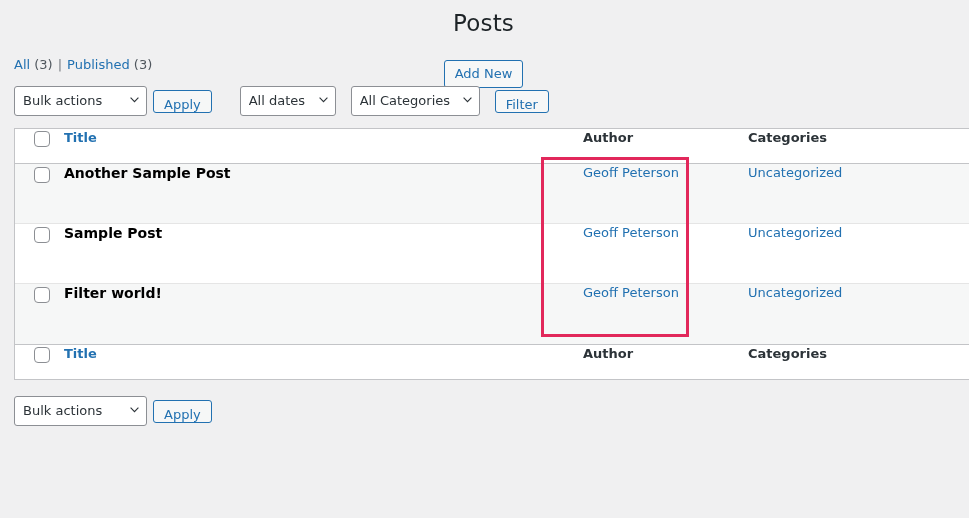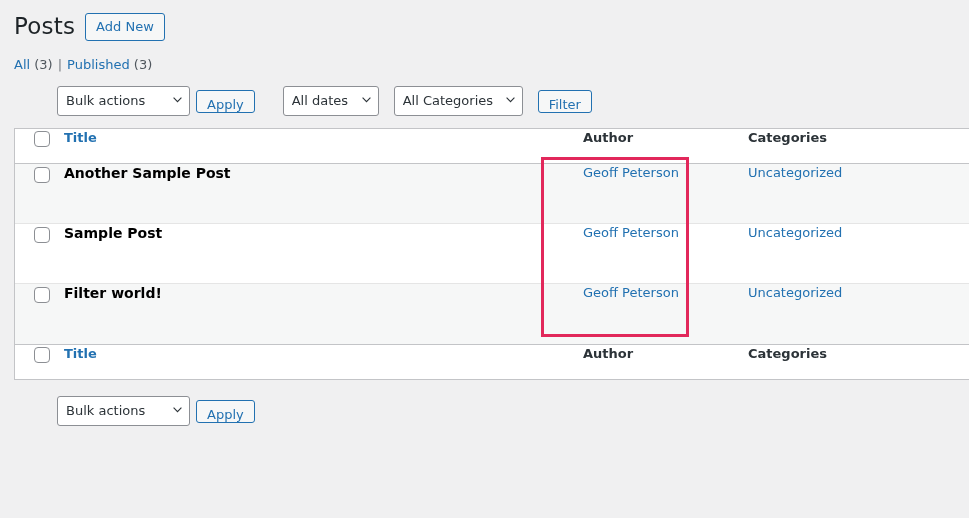--- a/index.html
+++ b/index.html
@@ -15,22 +15,23 @@
     color: #3c434a;
     overflow: hidden;
     position: relative;
   }
 
   
   .page-head {
     padding: 9px 16px 0 14px;
     display: flex;
     align-items: center;
-    gap: 10px;
+    gap: 21px;
     height: 36px;
+    flex-direction: column;
   }
   .page-title {
     font-size: 23px;
     font-weight: 400;
     color: #1d2327;
     line-height: 1.3;
     margin: 0;
     padding: 0;
     letter-spacing: 0.2px;
   }
@@ -108,21 +109,21 @@
   .wp-select .chev {
     position: absolute;
     right: 8px;
     top: 11px;
     width: 9px;
     height: 6px;
     pointer-events: none;
   }
   .wp-select .chev svg { display: block; }
 
-  .sel-bulk { width: 133px; margin-left: 43px; }
+  .sel-bulk { width: 133px; }
   .sel-dates { width: 96px; }
   .sel-cats  { width: 129px; }
 
   .btn-secondary {
     font-family: inherit;
     font-size: 13px;
     height: 23px;
     line-height: 28px;
     padding: 0 10px;
     border: 1px solid #2271b1;

